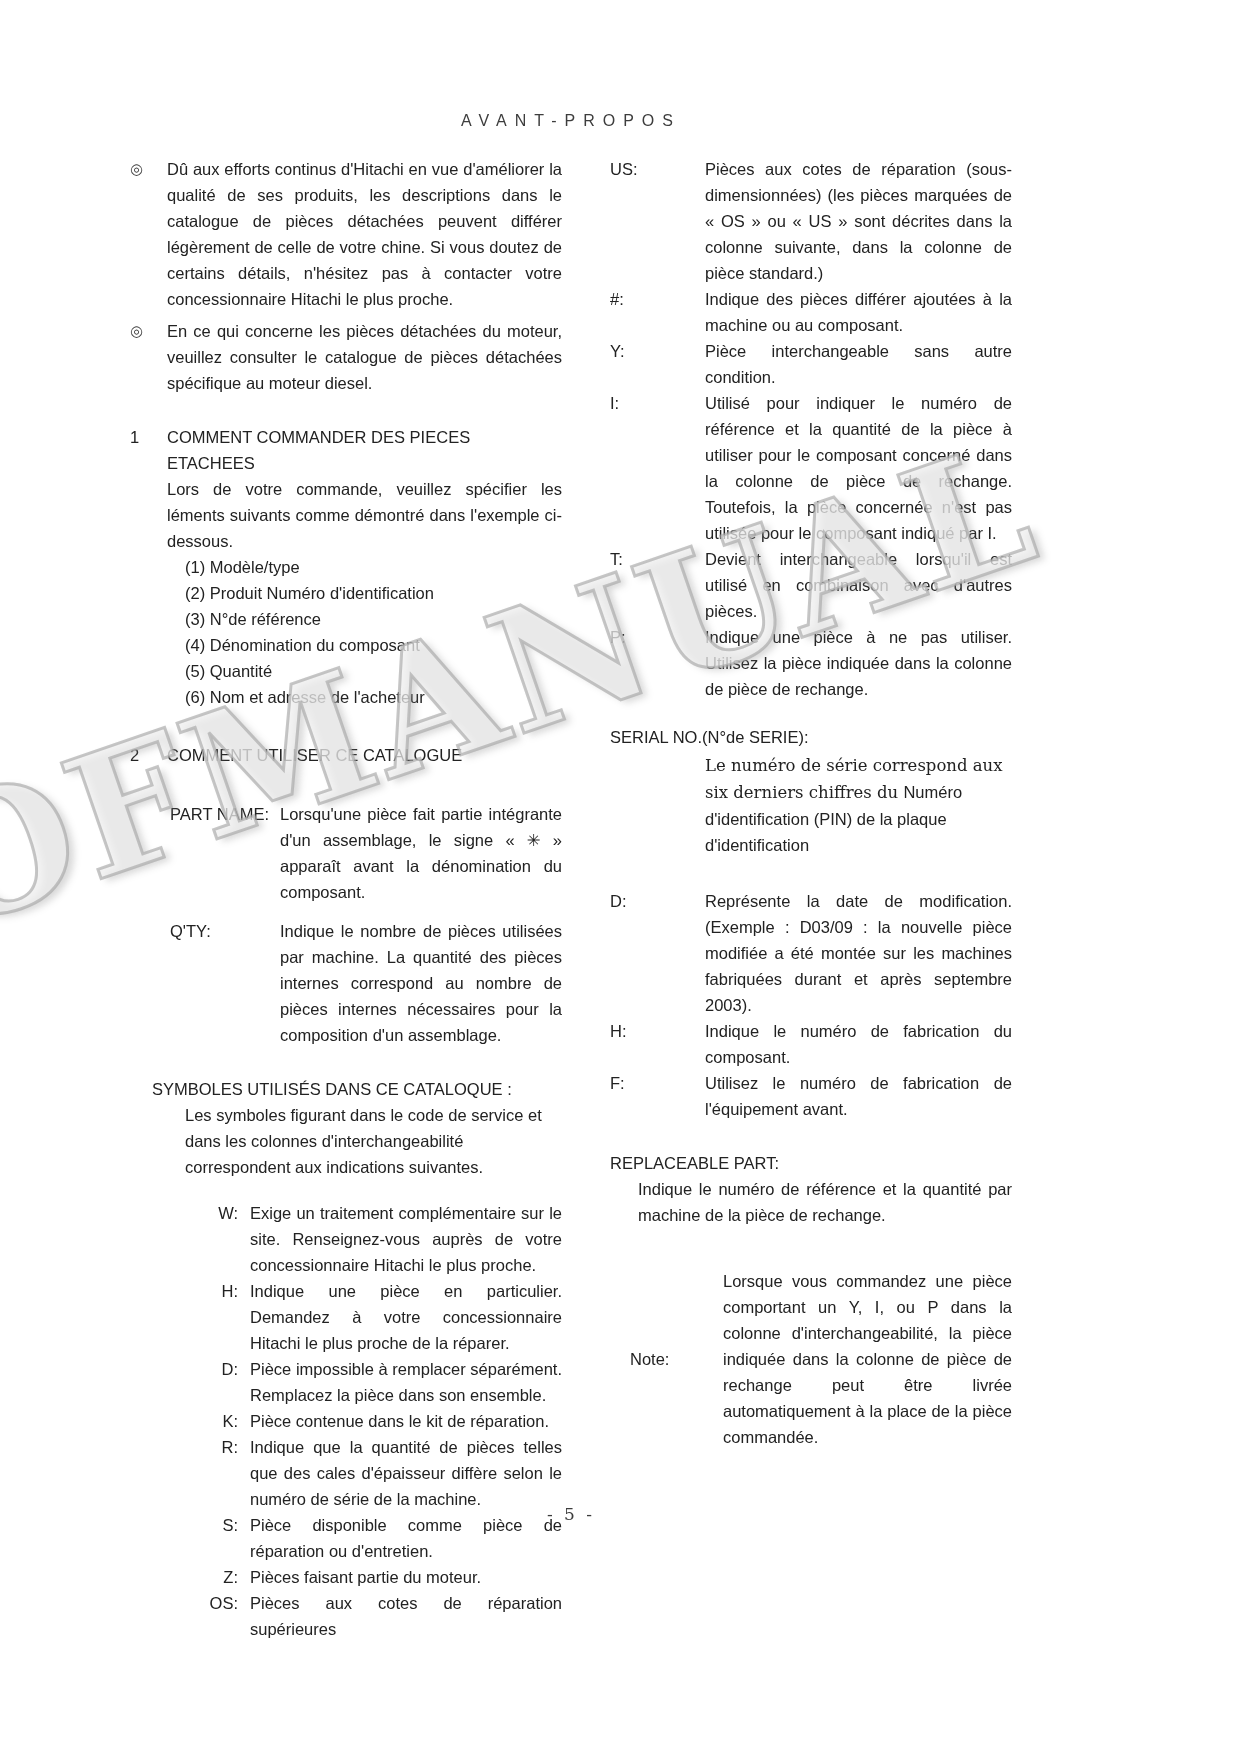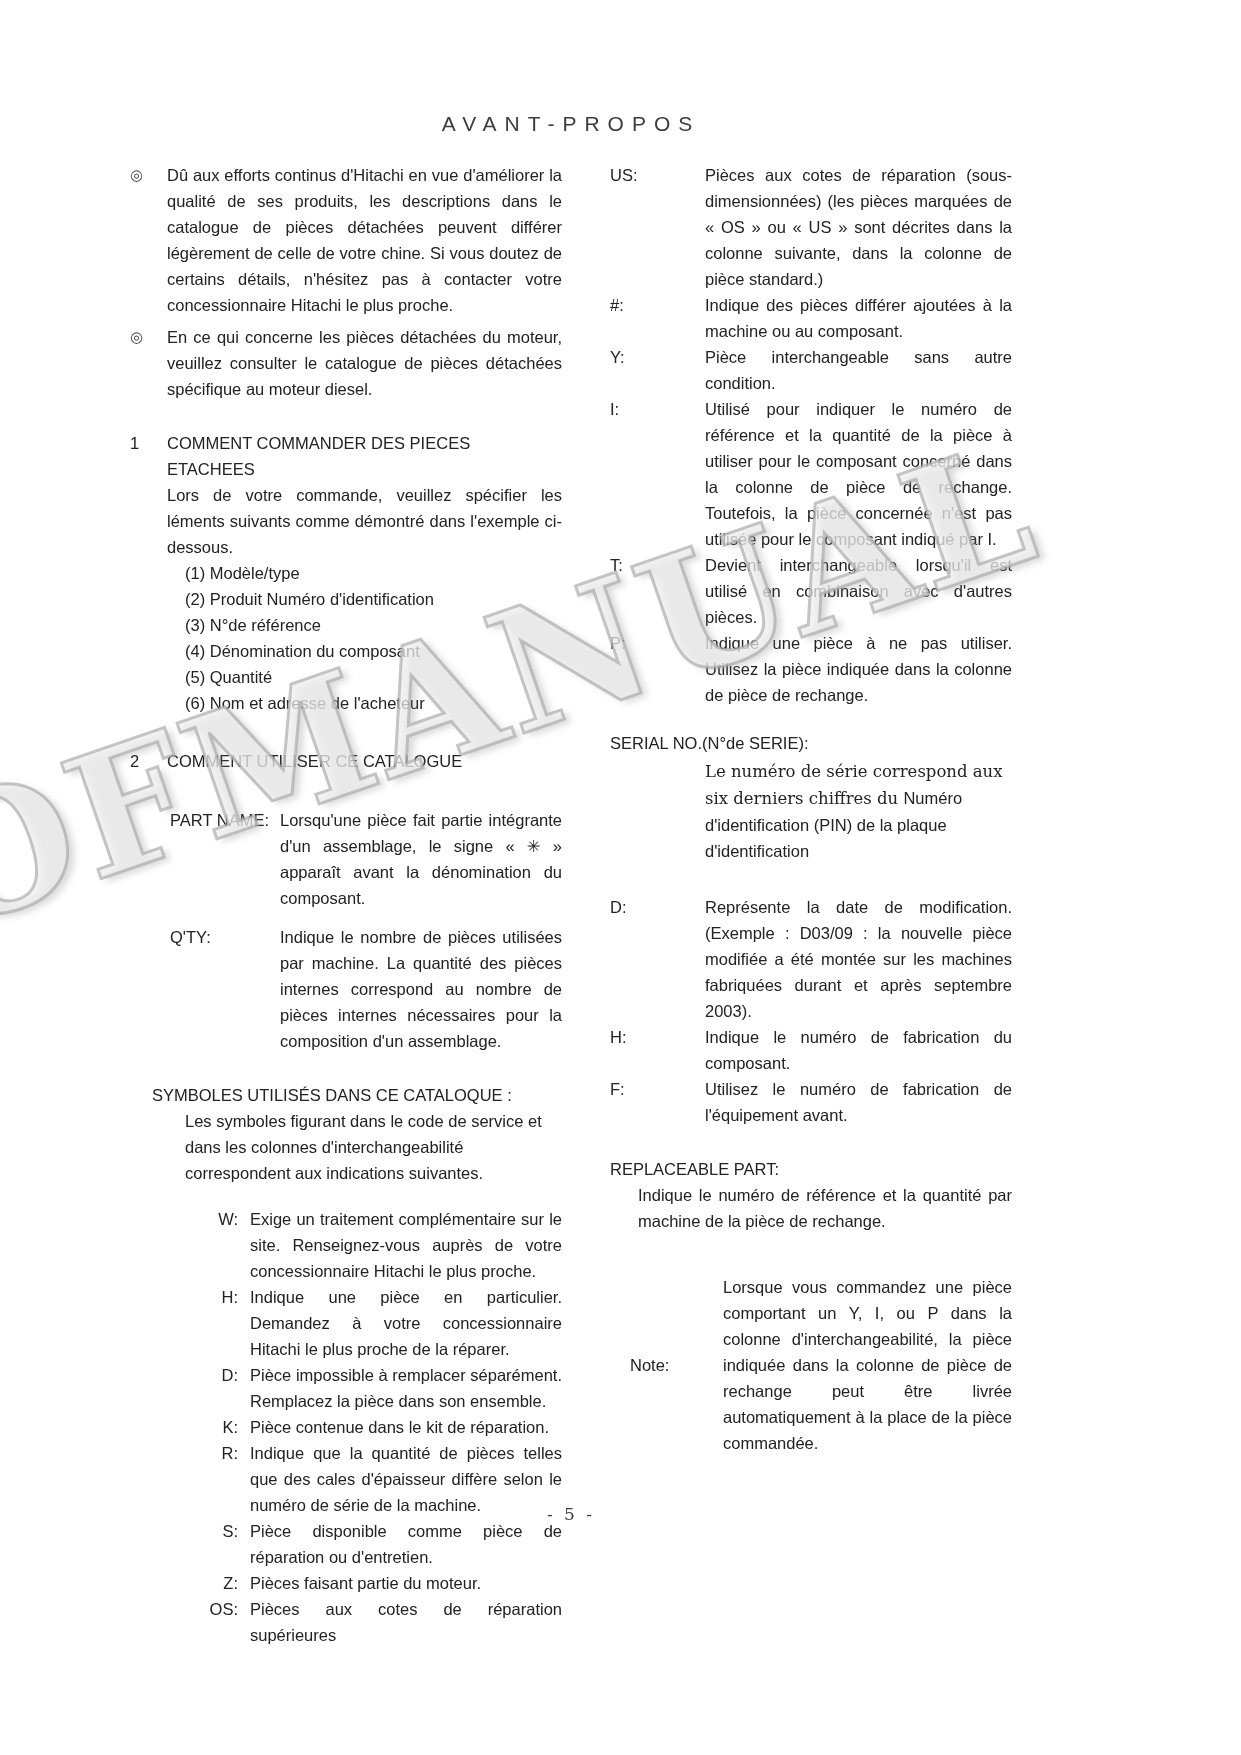--- a/index.html
+++ b/index.html
@@ -14,21 +14,21 @@
     position: relative;
     width: 1241px; height: 1755px;
     overflow: hidden;
     background: #fff;
   }
   .title {
     margin-left: 130px;
     width: 882px;
     padding-top: 112px;
     text-align: center;
-    font-size: 21px;
+    font-size: 16px;
     font-weight: 400;
     letter-spacing: 8px;
     color: #3d3d3d;
   }
   .columns {
     display: flex;
     margin-left: 130px;
     margin-top: 26px;
     font-size: 16.5px;
     line-height: 26px;

